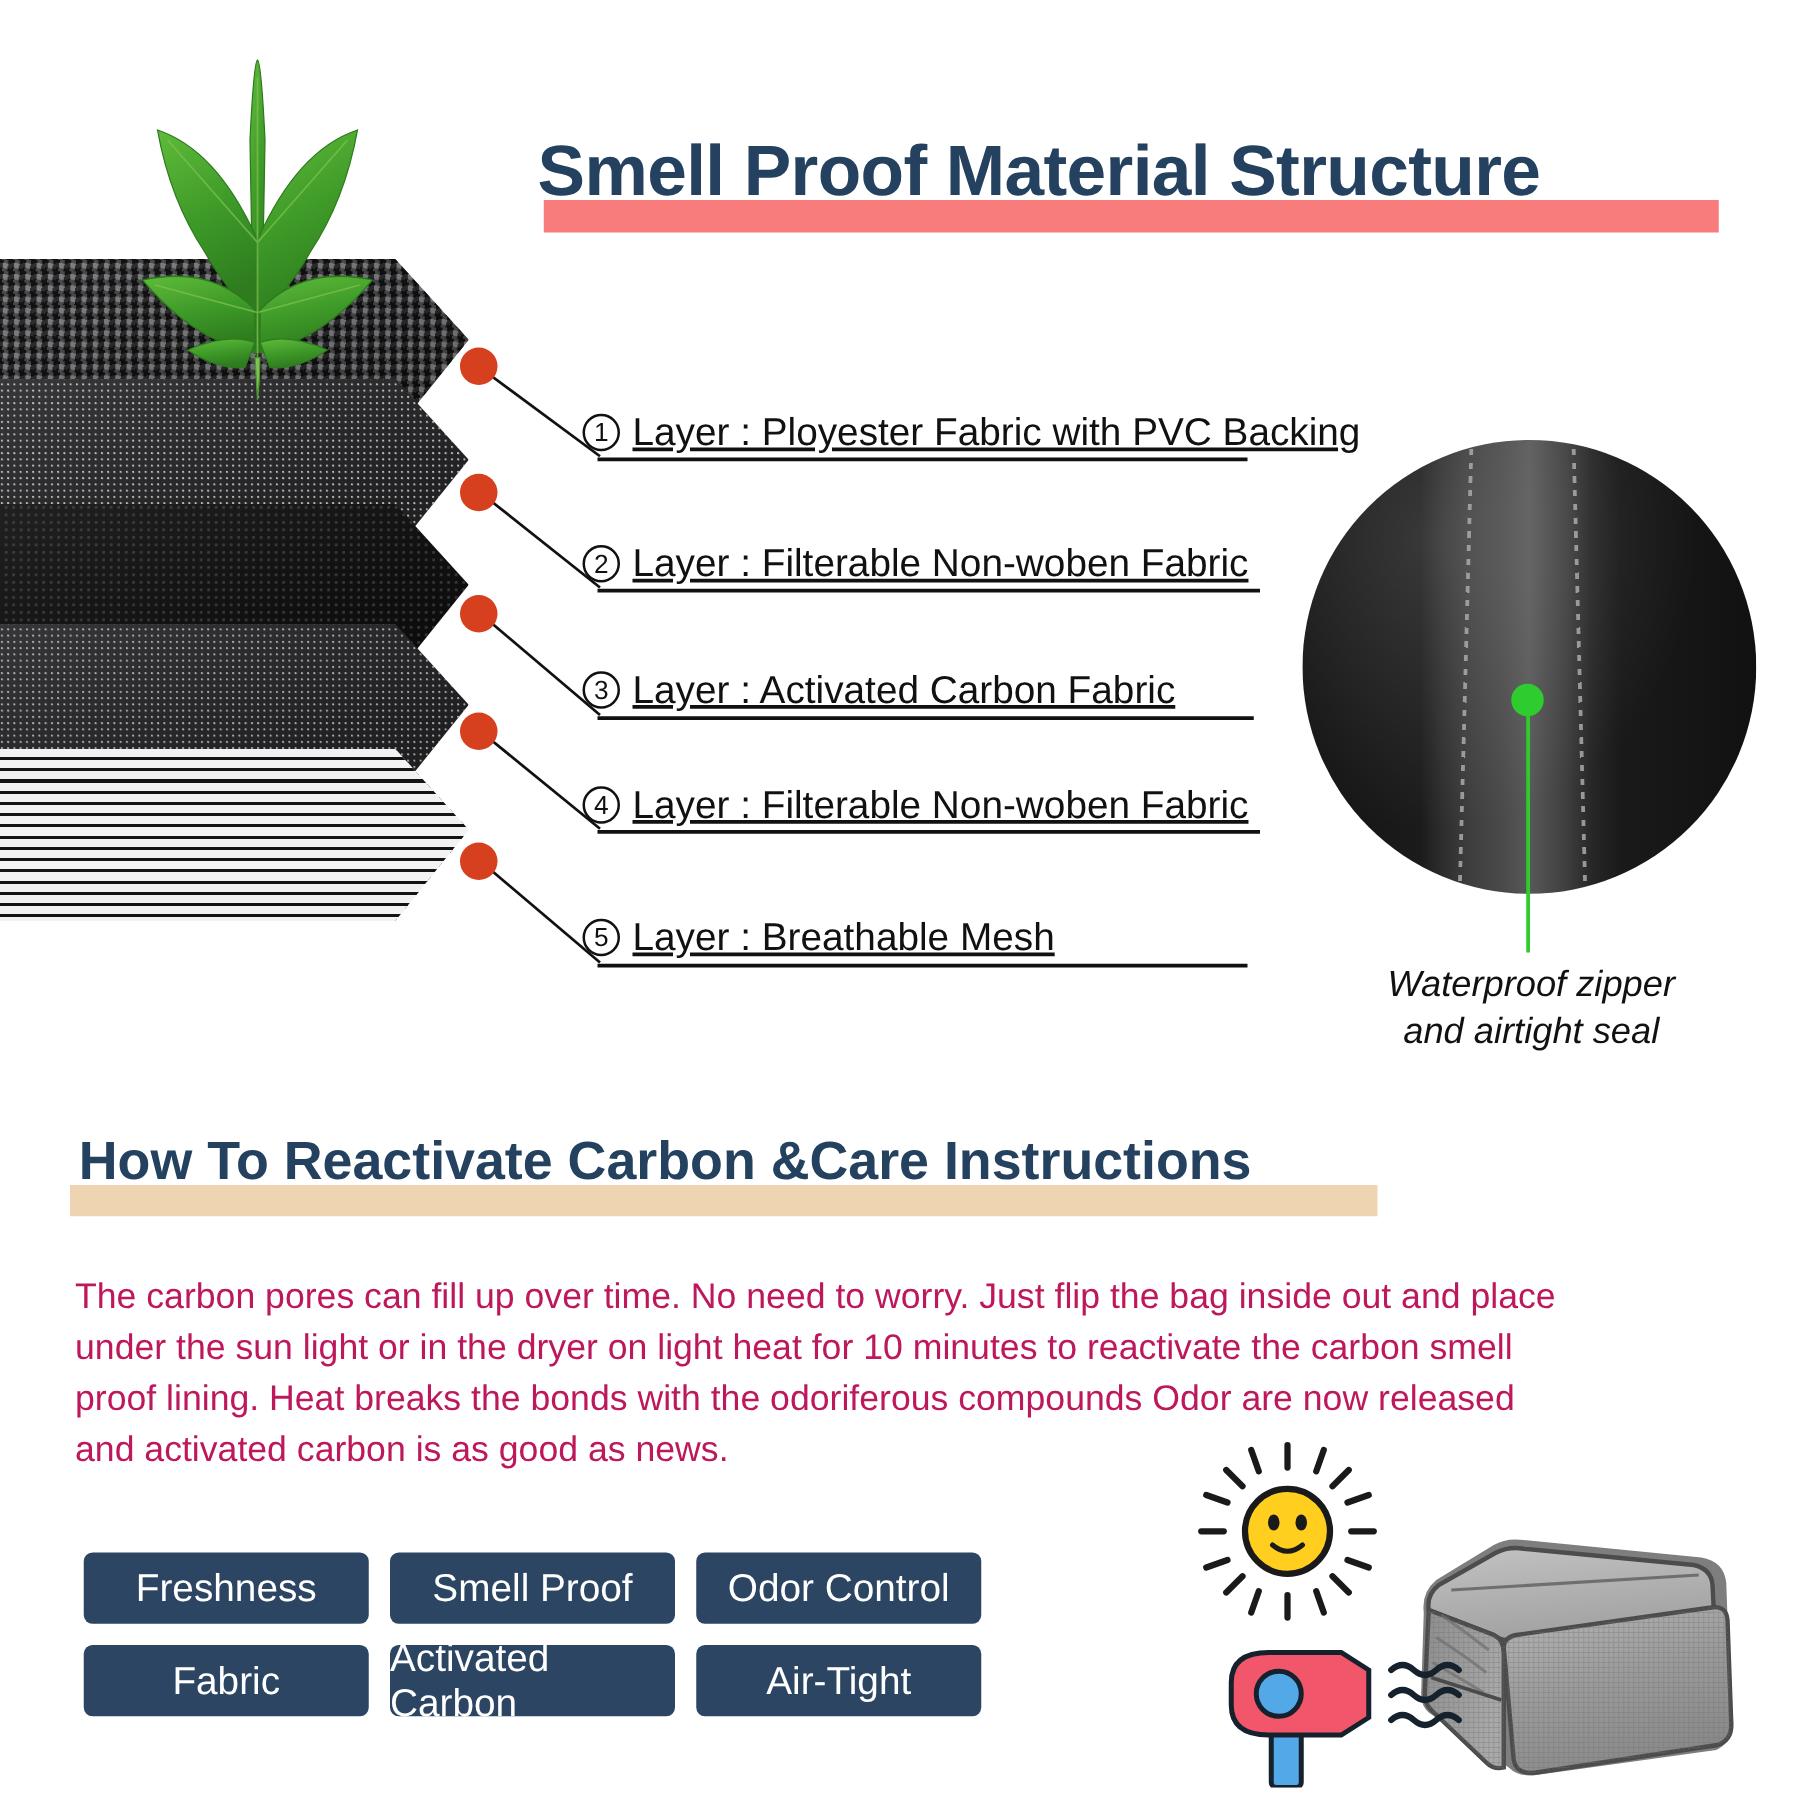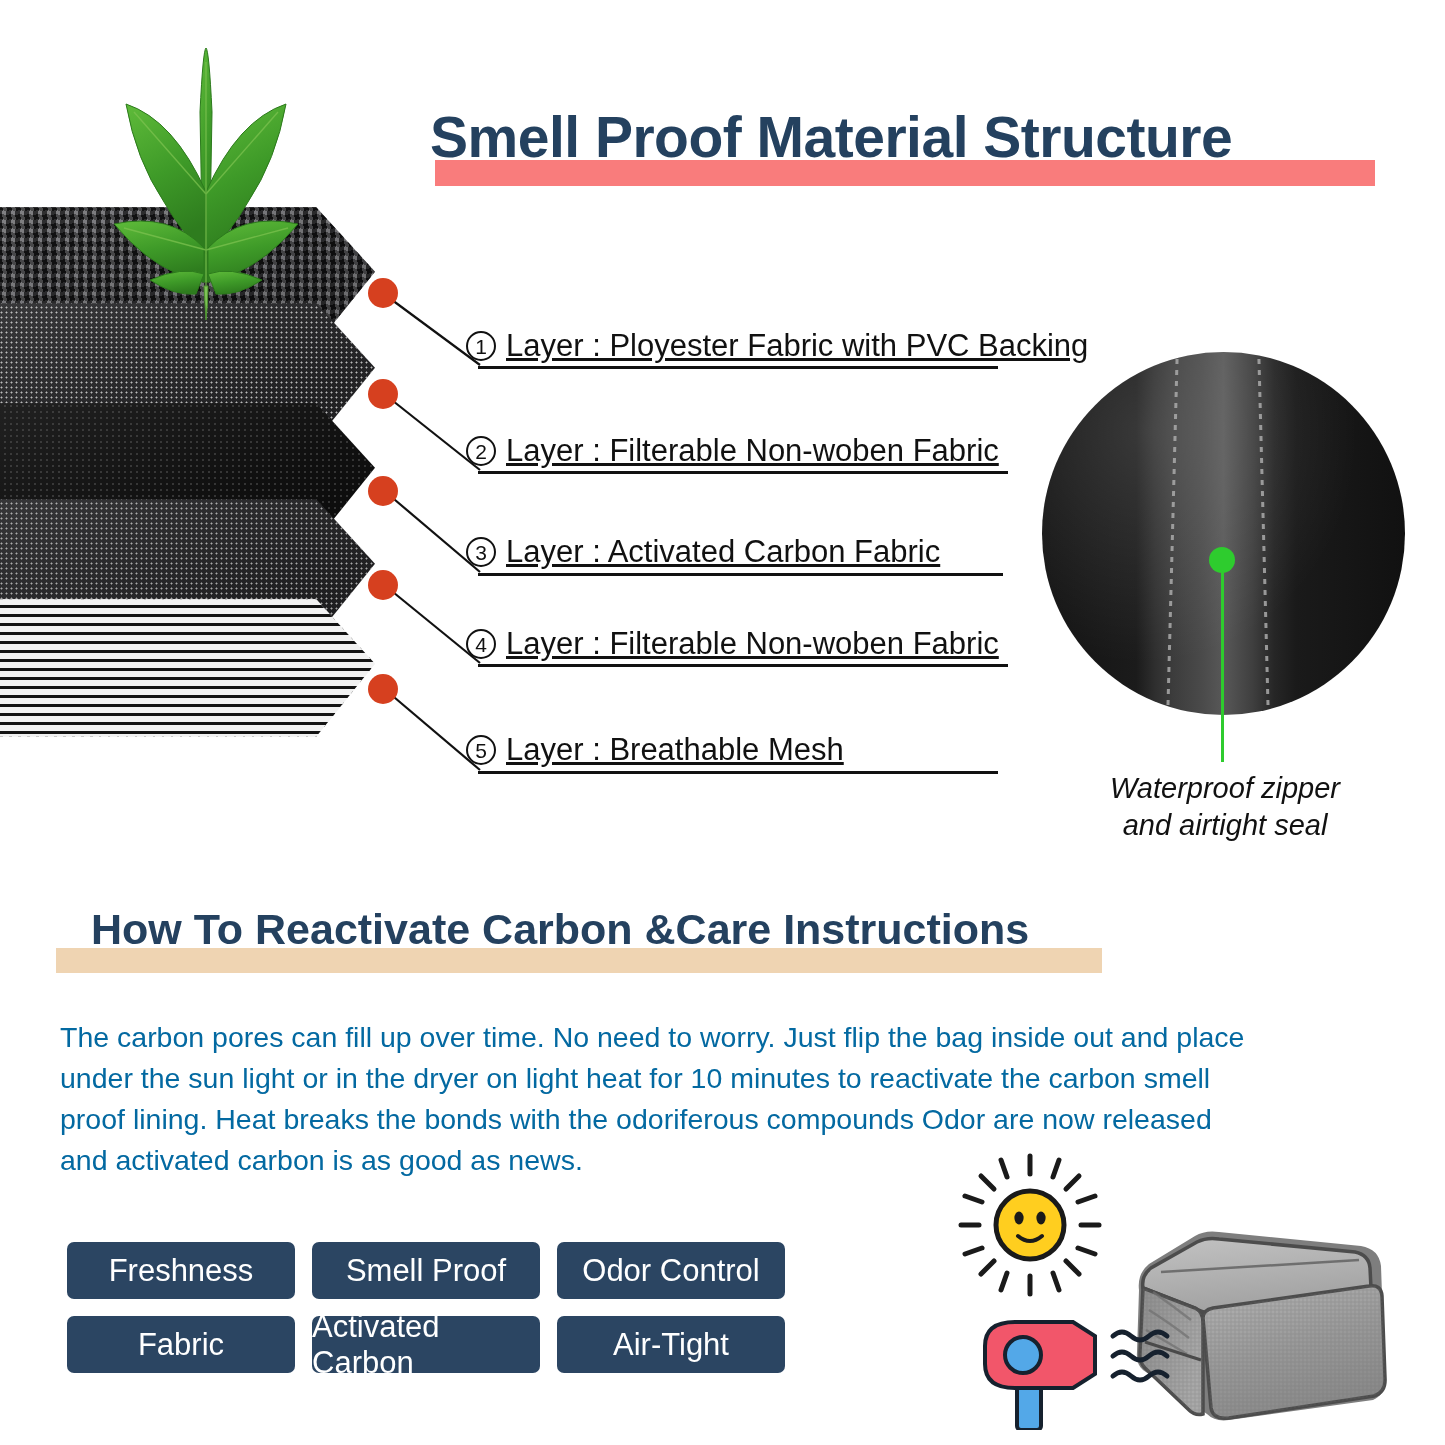--- a/index.html
+++ b/index.html
@@ -11,21 +11,21 @@
   }
   #page { position: relative; width: 1445px; height: 1445px; background: #fff; }
 
   
   .sec-title { position: absolute; font-weight: bold; color: #24415F; white-space: nowrap; }
   .hl-bar { position: absolute; }
 
   #title1 { left: 430px; top: 104px; font-size: 57px; letter-spacing: -0.5px; z-index: 4; }
   #title1bar { left: 435px; top: 160px; width: 940px; height: 26px; background: #F97C7C; z-index: 2; }
 
-  #title2 { left: 63px; top: 905px; font-size: 43px; z-index: 4; margin-left: 28px; }
+  #title2 { left: 63px; top: 905px; font-size: 43px; z-index: 4; }
   #title2bar { left: 56px; top: 948px; width: 1046px; height: 25px; background: #EFD4B2; z-index: 2; }
 
   
   #stack { position: absolute; left: 0px; top: 190px; width: 440px; height: 660px; }
   .swatch {
     position: absolute;
     width: 420px; height: 215px;
     clip-path: polygon(0% 8%, 86% 8%, 100% 38%, 86% 72%, 0% 72%);
   }
   .sw1 { left: -45px; top: 0px;
@@ -107,21 +107,21 @@
     background: #2ECC2E; z-index: 6;
   }
   #zipcap {
     position: absolute; left: 1060px; top: 770px; width: 330px;
     text-align: center; font-size: 29px; color: #111; line-height: 1.28; z-index: 8; font-style: italic;
   }
 
   
   #para {
     position: absolute; left: 60px; top: 1017px; width: 1200px;
-    font-size: 28.5px; line-height: 1.44; color: #0369a1;
+    font-size: 28.5px; line-height: 1.44; color: #be185d;
   }
 
   
   #tags { position: absolute; left: 67px; top: 1242px; display: grid;
     grid-template-columns: repeat(3, 228px); grid-auto-rows: 57px;
     column-gap: 17px; row-gap: 17px; z-index: 6; }
   .tag {
     background: #2B4562; border-radius: 7px; color: #ffffff;
     display: flex; align-items: center; justify-content: center;
     font-size: 31px;

